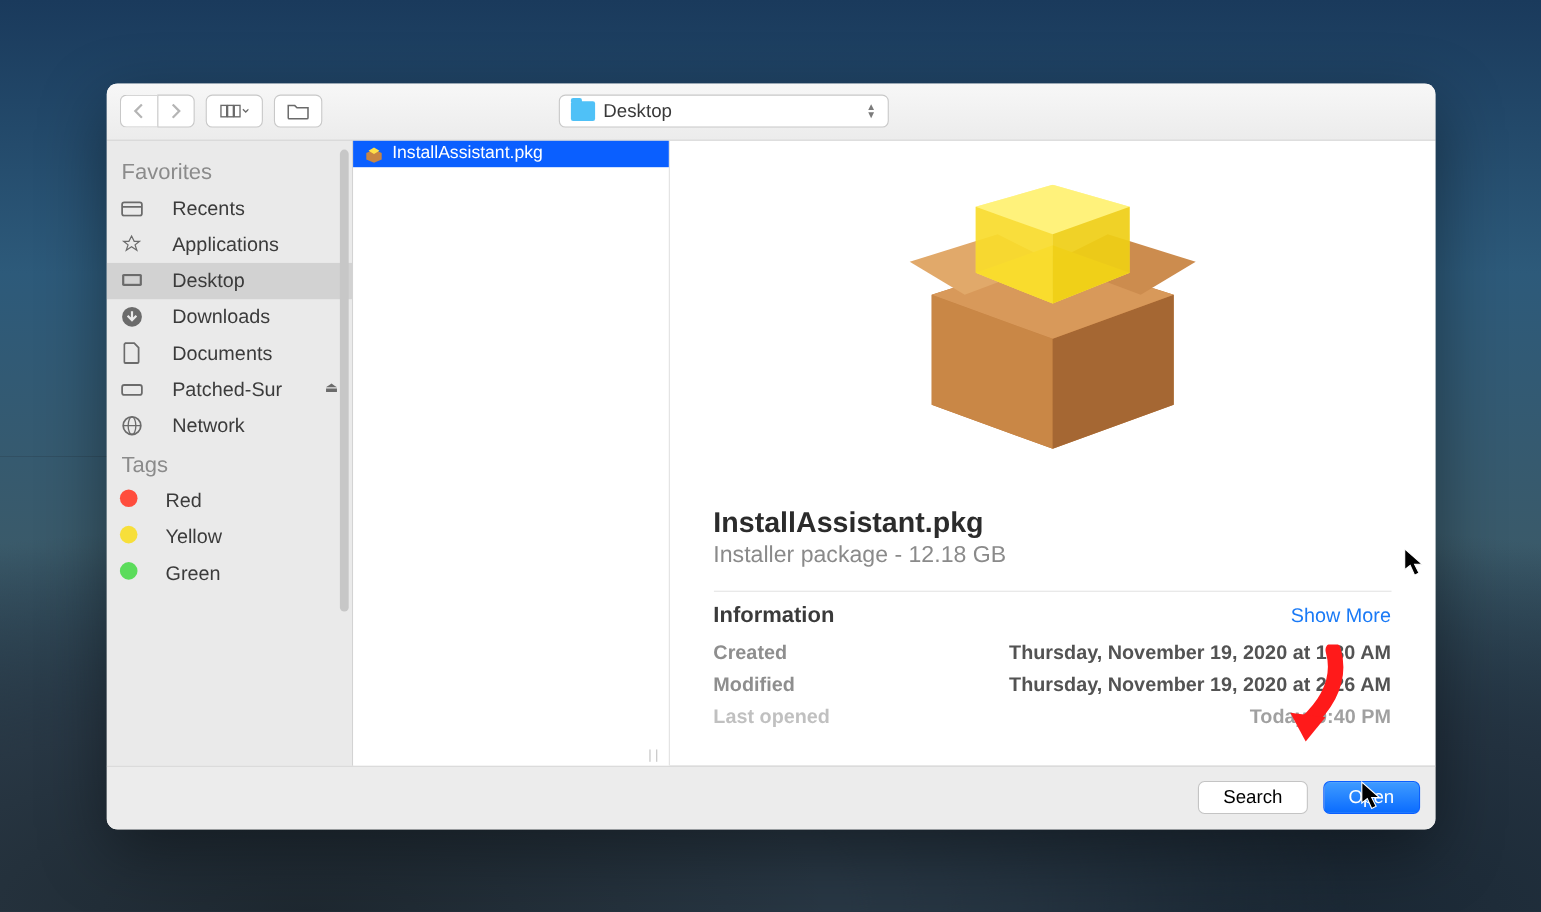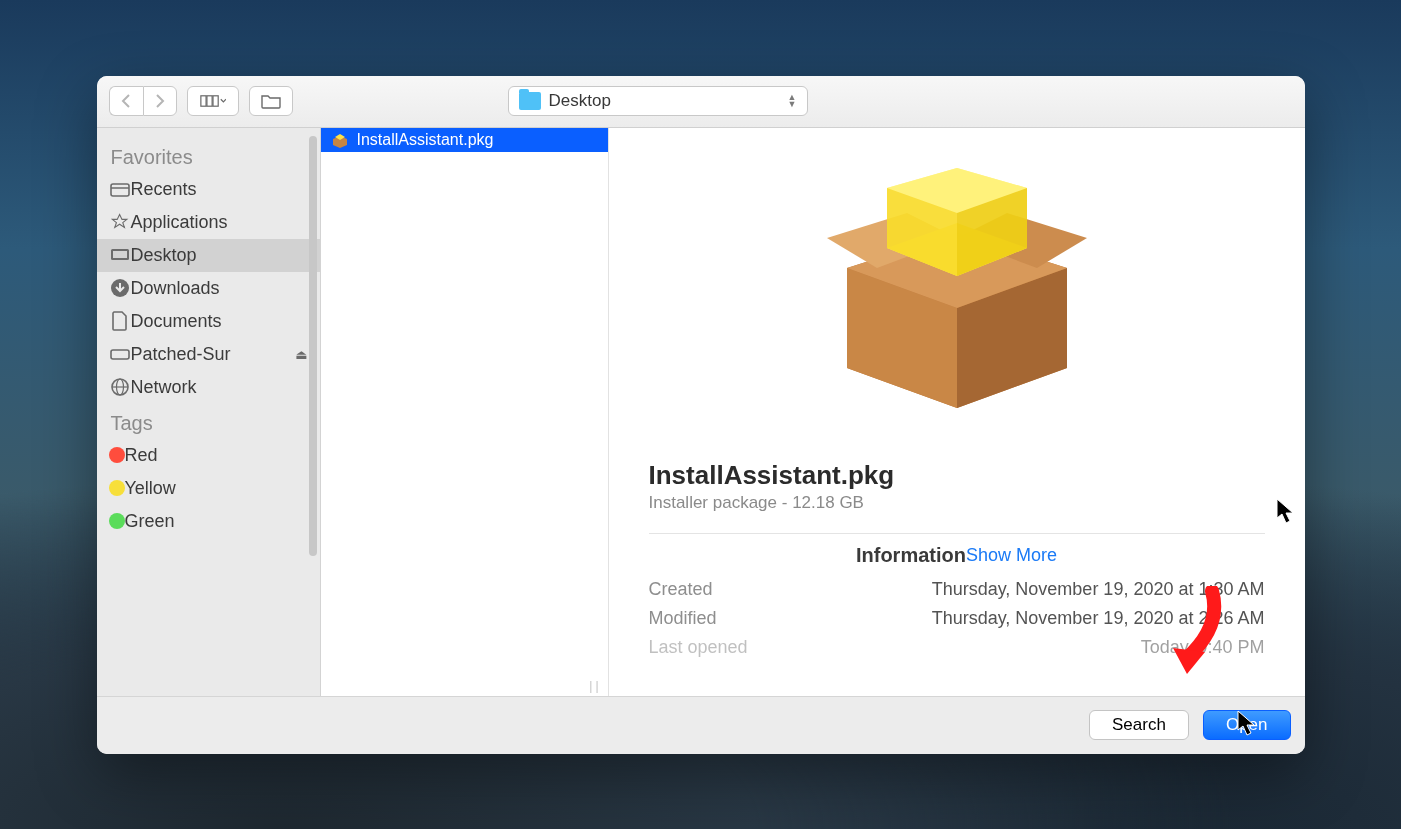--- a/index.html
+++ b/index.html
@@ -61,21 +61,21 @@
     }
     .body { flex:1; display:flex; min-height:0; }
     .sidebar {
       width: 224px; background:#eaeaea; border-right:1px solid #d3d3d3;
       padding: 10px 0 0 0; overflow-y:auto; position:relative;
     }
     .sb-scroll { position:absolute; top:8px; right:3px; width:8px; height:420px;
       background:#c7c7c7; border-radius:4px; }
     .sb-head { padding: 8px 14px 4px; font-size: 20px; color:#8b8b8b; }
     .sb-item {
-      display:flex; align-items:center; gap:0; padding: 6px 12px;
+      display:flex; align-items:flex-start; gap:26px; padding: 6px 12px;
       font-size: 18px; color:#3b3b3b; cursor:default;
     }
     .sb-item.selected { background:#d2d2d2; }
     .sb-icon { width:22px; height:20px; display:flex; align-items:center; justify-content:center; color:#6b6b6b; }
     .tag-dot { width:16px; height:16px; border-radius:50%; }
     .eject { margin-left:auto; font-size:13px; color:#6b6b6b; }
     .file-column {
       width: 288px; background:#fff; border-right:1px solid #e2e2e2; position: relative;
     }
     .file-row {
@@ -85,29 +85,29 @@
     .pkg-small {
       width:18px; height:18px; position:relative;
     }
     .col-handle{ position:absolute; bottom:3px; right:6px; color:#c3c3c3; font-size:12px; letter-spacing:3px;}
     .preview {
       flex:1; background:#fff; display:flex; flex-direction:column;
       align-items:center; padding: 40px 24px 0 24px; overflow:hidden;
     }
     .pkg-icon { width: 280px; height: 260px; margin-bottom: 32px; }
     .pv-title { font-size:26px; font-weight:600; color:#2b2b2b; align-self:flex-start; margin-left:16px;}
-    .pv-sub   { font-size:17px; color:#8a8a8a; align-self:flex-start; margin-left:16px; margin-top:2px;}
+    .pv-sub   { font-size:21px; color:#8a8a8a; align-self:flex-start; margin-left:16px; margin-top:2px;}
     .pv-rule  { width: calc(100% - 32px); height:1px; background:#e4e4e4; margin:20px 0 10px 0;}
     .pv-inforow {
-      width: calc(100% - 32px); display:flex; justify-content:center; align-items:center;
+      width: calc(100% - 32px); display:flex; justify-content:space-between; align-items:center;
       font-size:20px; color:#3a3a3a; font-weight:600; margin-bottom:8px;
     }
     .pv-more { color:#1a7af6; font-weight:500; font-size:18px; cursor:default;}
     .pv-meta { width: calc(100% - 32px); display:flex; justify-content:space-between;
-      font-size:18px; color:#8e8e8e; padding:4px 0;}
+      font-size:18px; color:#8e8e8e; padding:4px 0;font-weight:bold;}
     .pv-meta .val{ color:#535353; }
     .footer {
       height: 58px; background:#ececec; border-top:1px solid #d5d5d5;
       display:flex; align-items:center; justify-content:flex-end; gap:14px; padding-right:14px;
     }
     .btn {
       height:30px; padding: 0 22px; border-radius:6px; font-size:17px;
       border:1px solid #c4c4c4; background:#fff; cursor:default;
     }
     .btn.primary {

